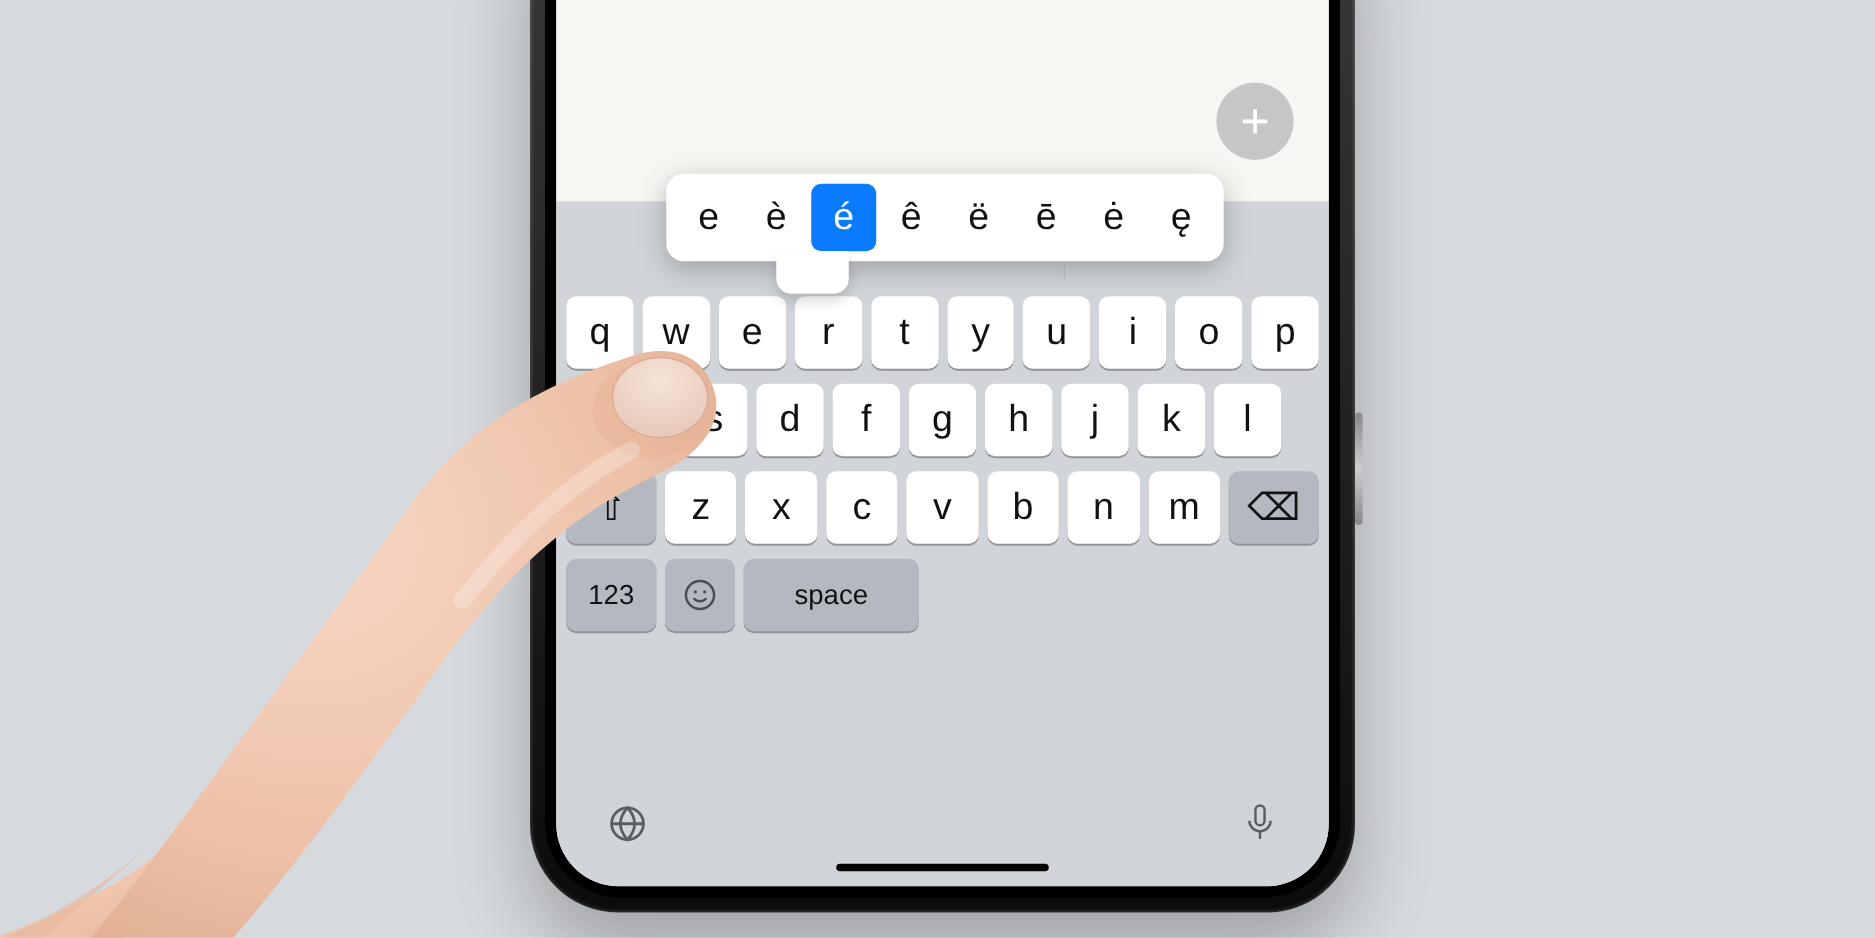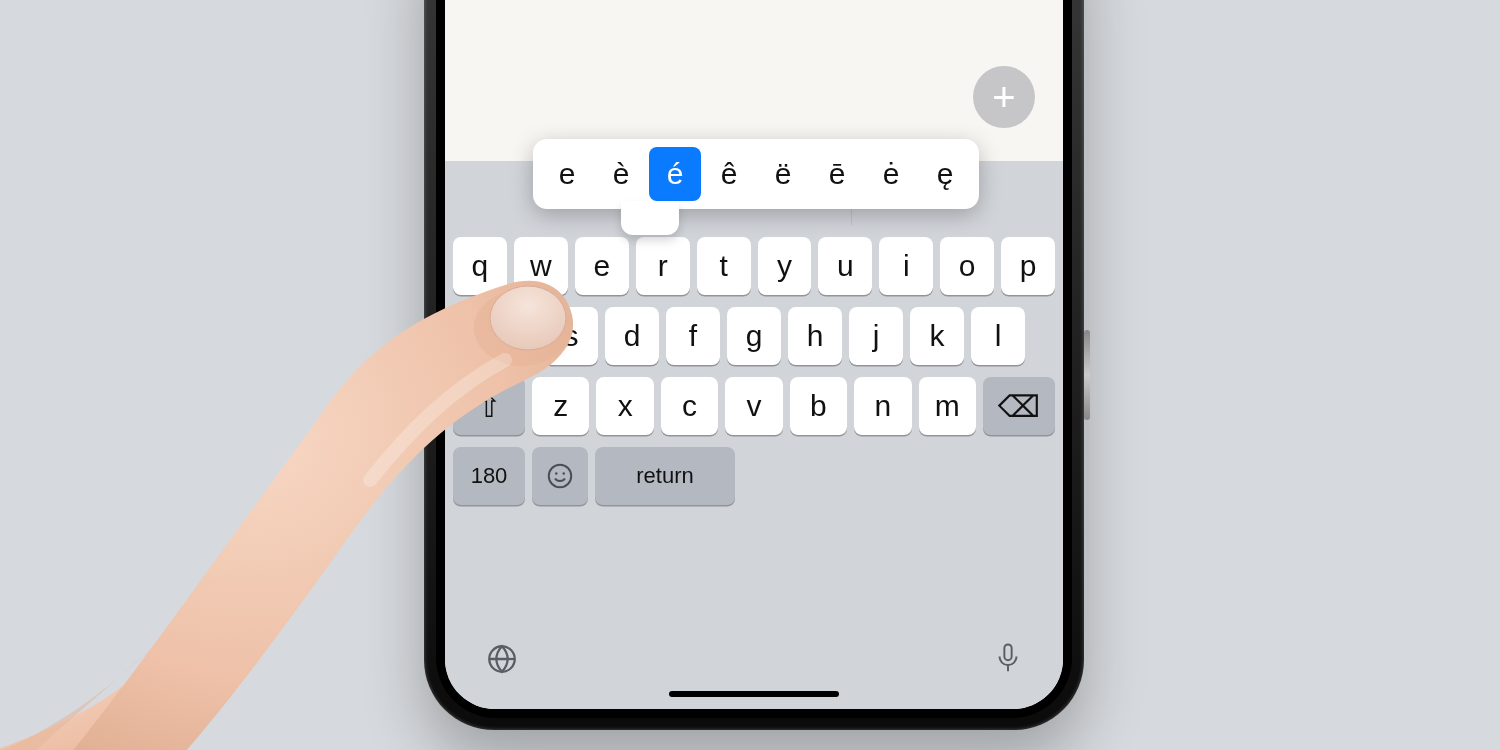--- a/index.html
+++ b/index.html
@@ -239,32 +239,32 @@
           <div class="key">v</div>
           <div class="key">b</div>
           <div class="key">n</div>
           <div class="key">m</div>
           <div class="key backspace">
             <span>⌫</span>
           </div>
         </div>
 
         <div class="row">
-          <div class="key numbers">180</div>
+          <div class="key numbers">123</div>
           <div class="key emoji">
             <span>
               <svg width="30" height="30" viewBox="0 0 24 24" fill="none" stroke="#4a4d52" stroke-width="1.6">
                 <circle cx="12" cy="12" r="9"></circle>
                 <circle cx="9" cy="10" r="1" fill="#4a4d52" stroke="none"></circle>
                 <circle cx="15" cy="10" r="1" fill="#4a4d52" stroke="none"></circle>
                 <path d="M8 14c1 1.5 2.5 2 4 2s3-.5 4-2"></path>
               </svg>
             </span>
           </div>
-          <div class="key return">return</div>
+          <div class="key return">space</div>
         </div>
 
         <div class="bottom-bar">
           <span class="icon">
             <svg width="34" height="34" viewBox="0 0 24 24" fill="none" stroke="#5a5d63" stroke-width="1.6">
               <circle cx="12" cy="12" r="9"></circle>
               <path d="M3 12h18"></path>
               <path d="M12 3c2.5 2.7 4 5.7 4 9s-1.5 6.3-4 9c-2.5-2.7-4-5.7-4-9s1.5-6.3 4-9z"></path>
             </svg>
           </span>

